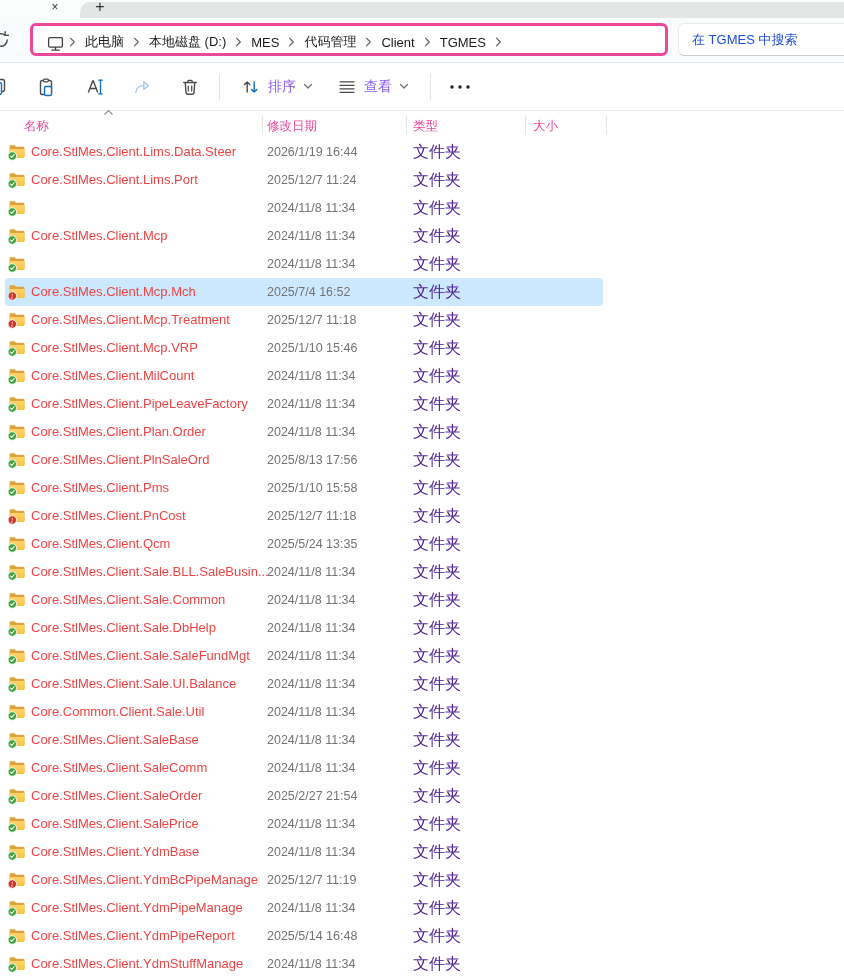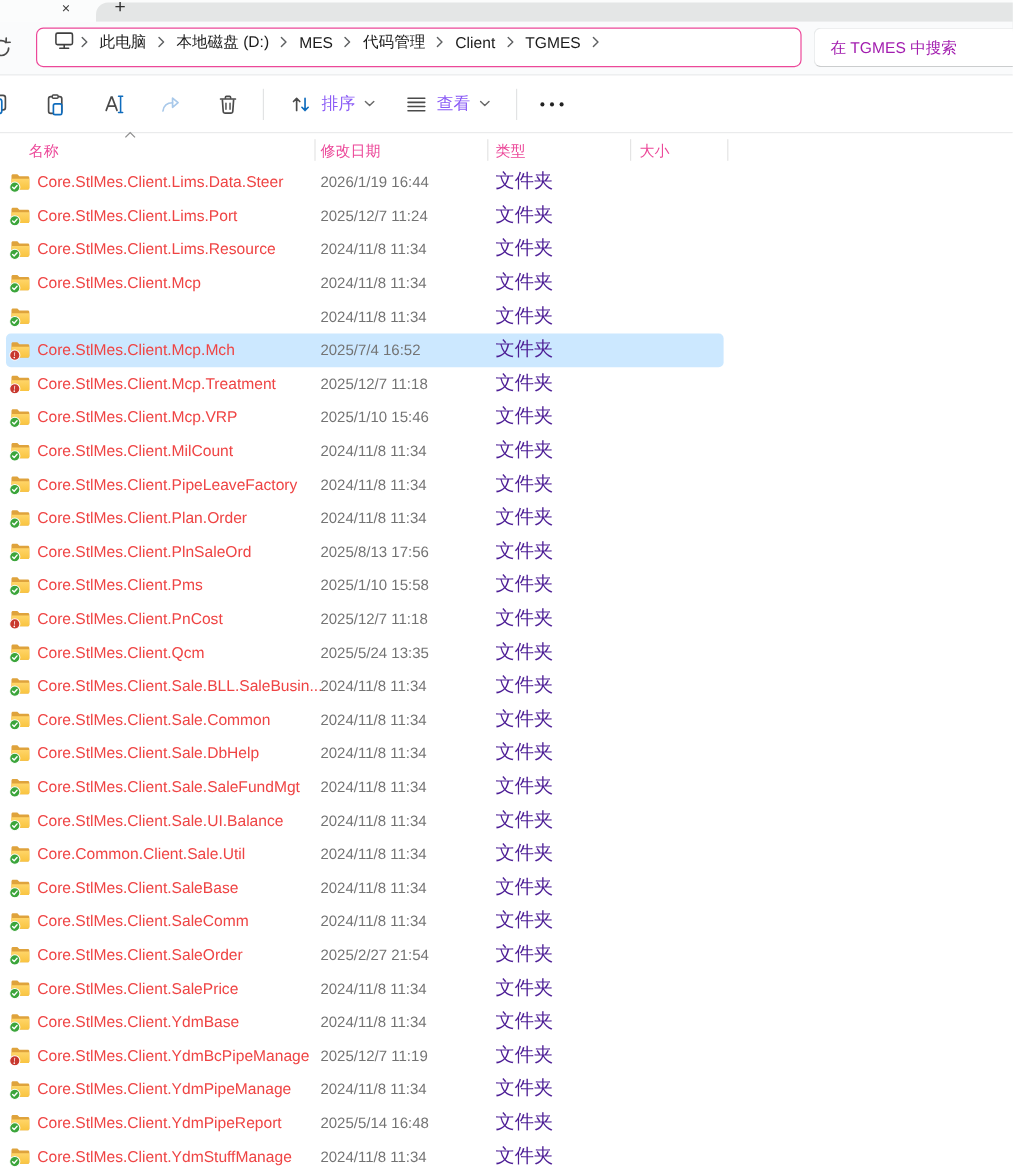--- a/index.html
+++ b/index.html
@@ -15,29 +15,29 @@
                color:#3c3c3c; font-size:12px; cursor:default; }
   .tab-new   { position:absolute; left:90px; top:-3px; width:20px; height:20px; z-index:2;
                display:flex; align-items:center; justify-content:center;
                color:#2f2f2f; font-size:16px; font-weight:300; cursor:default; }
 
   
   .address-row { position:relative; height:45px; background:#fafbfc;
                  border-bottom:1px solid #e5e7e8; }
   .refresh-btn { position:absolute; left:-9px; top:12px; width:20px; height:20px; }
   .address-box { position:absolute; left:30px; top:5px; width:638px; height:33px;
-                 background:#fff; border:1px solid #ec4899; border-radius:6px;
-                 display:flex; align-items:flex-start; padding:0 9px; white-space:nowrap; overflow:hidden; }
+                 background:#fff; border:3px solid #ec4899; border-radius:6px;
+                 display:flex; align-items:flex-end; padding:0 9px; white-space:nowrap; overflow:hidden; }
   .crumb { font-size:13px; color:#1b1b1b; padding:2px 7px; border-radius:4px; cursor:default; }
   .crumb-sep { display:flex; align-items:center; margin:0 2px; }
   .pc-icon { margin:0 2px 0 4px; display:flex; }
   .search-box { position:absolute; left:678px; top:5px; width:178px; height:33px;
                 background:#fff; border:1px solid #e8eaeb; border-bottom:1px solid #cbcdce;
                 border-radius:6px; display:flex; align-items:center; padding:0 13px; }
-  .search-placeholder { color:#a21caf; font-size:13px; white-space:nowrap; }
+  .search-placeholder { color:#1d4ed8; font-size:13px; white-space:nowrap; }
 
   
   .toolbar { position:relative; height:48px; background:#fff;
              border-bottom:1px solid #eaebec; display:flex; align-items:center; }
   .tb-btn { width:36px; height:34px; display:flex; align-items:center; justify-content:center;
             border-radius:5px; flex:none; }
   .tb-btn.partial { margin-left:-20px; }
   .tb-btn + .tb-btn { margin-left:12px; }
   .tb-divider { width:1px; height:26px; background:#e2e3e4; margin:0 11px; flex:none; }
   .tb-menu { display:flex; align-items:center; gap:7px; padding:0 10px; height:34px;
@@ -312,21 +312,20 @@
           <circle cx="3.6" cy="12.2" r="4" fill="#3ba53b" stroke="#fff" stroke-width="0.8"></circle>
           <path d="M1.9 12.3l1.2 1.2 2.3-2.6" stroke="#fff" stroke-width="1.1" fill="none" stroke-linecap="round" stroke-linejoin="round"></path>
         </g>
         <g class="badge-red">
           <circle cx="3.6" cy="12.2" r="4" fill="#c8382e" stroke="#fff" stroke-width="0.8"></circle>
           <path d="M3.3 9.9 3.9 10.1 3.5 12.9 3 12.8Z" fill="#fff"></path>
           <circle cx="3.2" cy="14.1" r="0.65" fill="#fff"></circle>
         </g>
       </svg>
     </span>
-    <span class="fname">Core.StlMes.Client.Lims.Resource</span>
     <span class="fdate">2024/11/8 11:34</span>
     <span class="ftype">文件夹</span>
   </div>
     <div class="row status-normal">
     <span class="ficon">
       <svg width="18" height="17" viewBox="0 0 16 16" overflow="visible">
         <defs>
           <linearGradient id="fg3" x1="0" y1="0" x2="0" y2="1">
             <stop offset="0" stop-color="#ffd568"></stop>
               <stop offset="1" stop-color="#f9c440"></stop>

